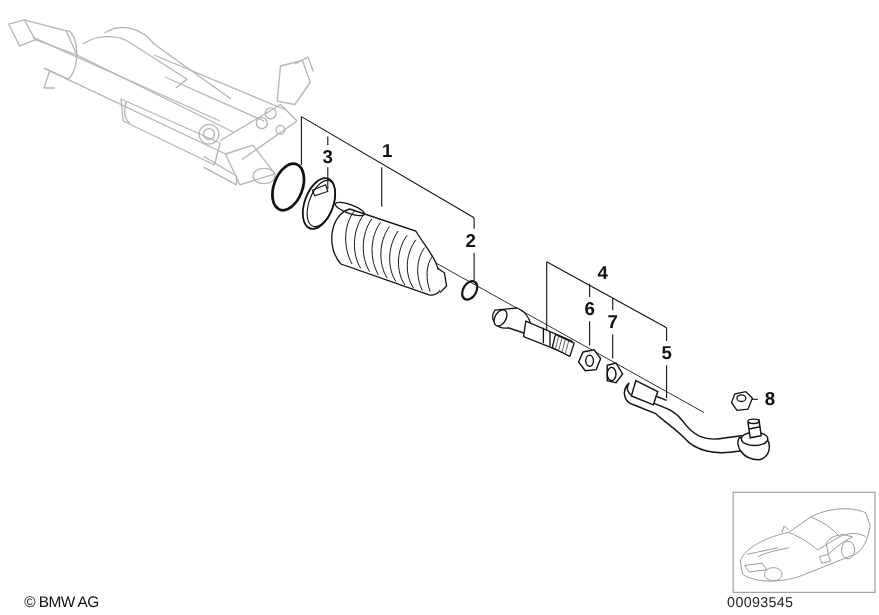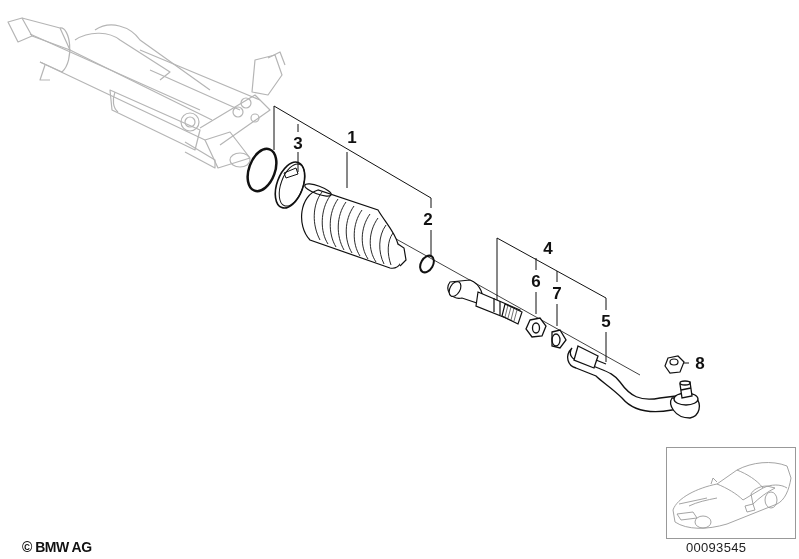--- a/index.html
+++ b/index.html
@@ -1,20 +1,20 @@
 <!DOCTYPE html>
 <html><head>
 <meta charset="utf-8">
 <style>
   html, body { margin: 0; padding: 0; background: #ffffff; }
   body { width: 799px; height: 559px; position: relative; overflow: hidden; font-family: "Liberation Sans", sans-serif; }
   #diagram { position: absolute; left: 0; top: 0; width: 799px; height: 559px; }
   .callout { position: absolute; font-family: "Liberation Sans", sans-serif; font-weight: bold; font-size: 17px; color: #111; line-height: 1; transform: translate(-50%, -50%); cursor: pointer; }
-  .copyright { position: absolute; left: 22px; top: 539px; font-family: "Liberation Sans", sans-serif; font-weight: bold; font-size: 14px; color: #111; letter-spacing: -0.5px; }
-  .diagram-id { position: absolute; left: 686px; top: 540px; font-family: "Liberation Sans", sans-serif; font-size: 13px; color: #222; letter-spacing: 0.3px; }
+  .copyright { position: absolute; left: 22px; top: 539px; font-family: "Liberation Sans", sans-serif; font-weight: normal; font-size: 14px; color: #111; letter-spacing: -0.5px; }
+  .diagram-id { position: absolute; left: 661px; top: 540px; font-family: "Liberation Sans", sans-serif; font-size: 13px; color: #222; letter-spacing: 0.3px; }
   .thumb { position: absolute; left: 666px; top: 447px; width: 128px; height: 90px; border: 1px solid #999; background: #fff; }
 </style>
 </head>
 <body>
 
 <svg id="diagram" viewBox="0 0 799 559" xmlns="http://www.w3.org/2000/svg">
 
   <g fill="none" stroke="#b5b5b5" stroke-width="1.2" stroke-linejoin="round">
     <path d="M8,22 L22,18 L32,36 L18,42 Z"></path>
     <path d="M22,18 L60,28 L70,50 L32,36"></path>

